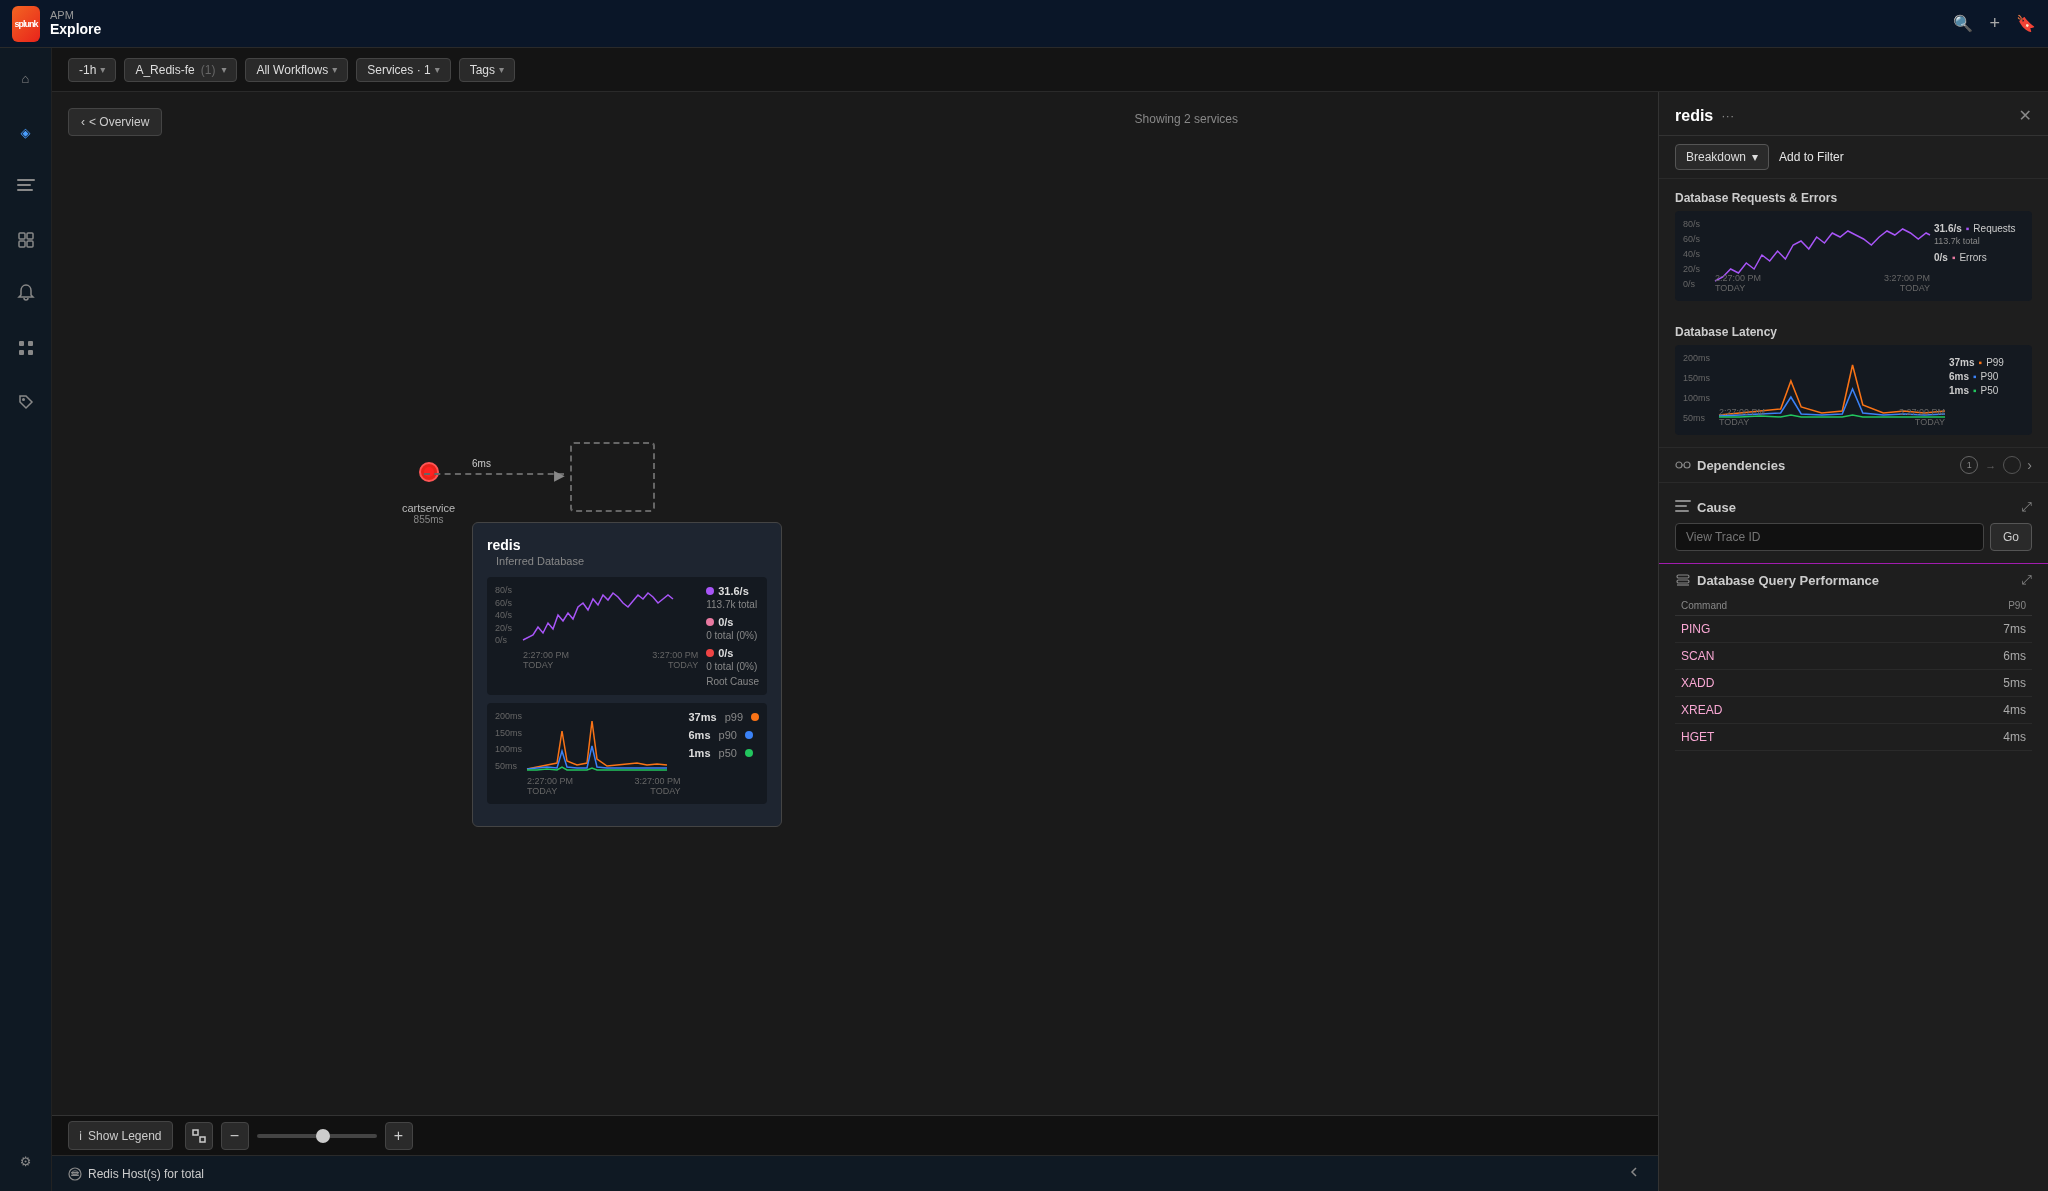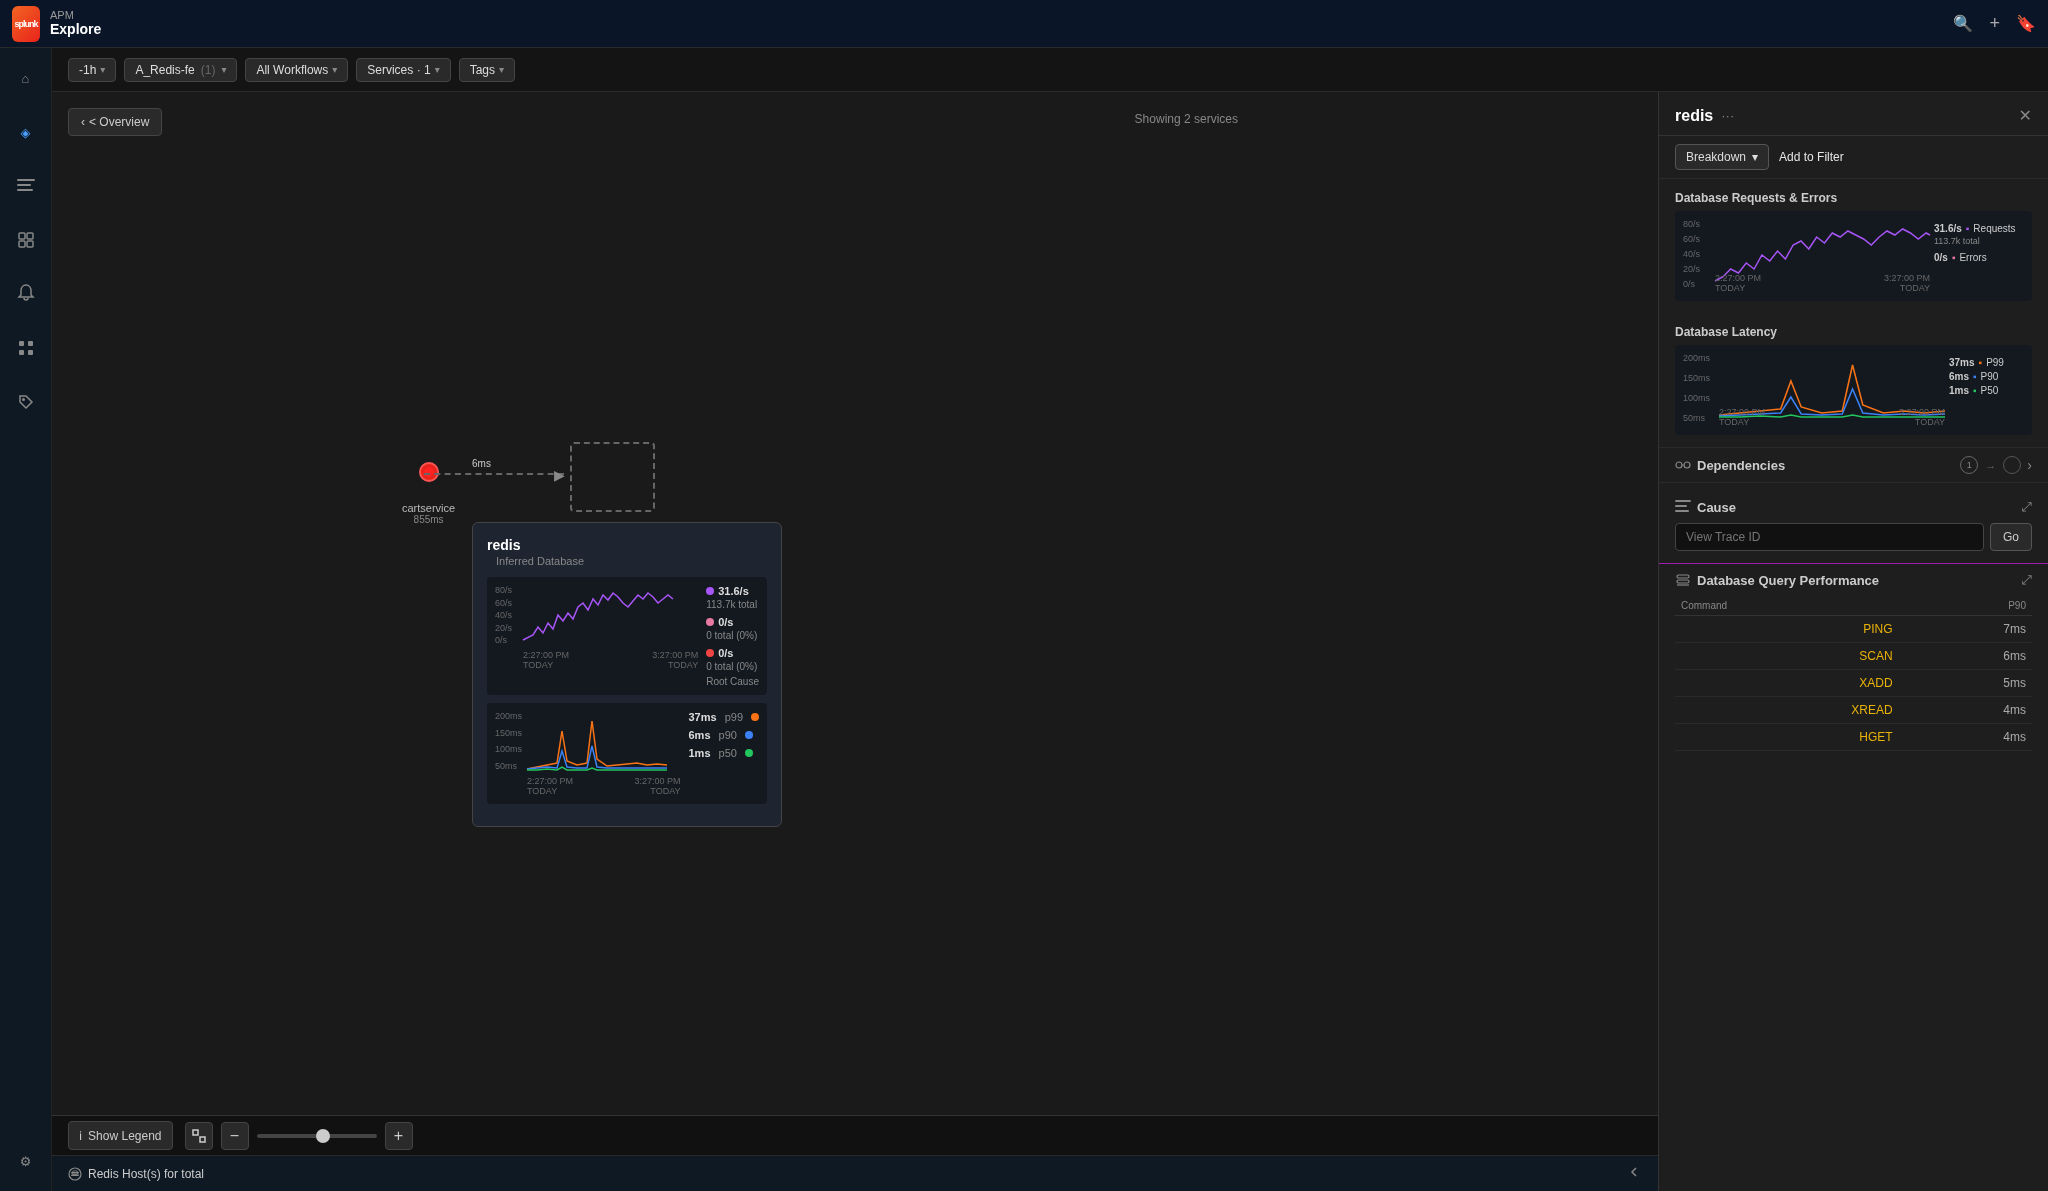--- a/index.html
+++ b/index.html
@@ -71,21 +71,21 @@
     .circle-empty { width: 18px; height: 18px; border-radius: 50%; border: 1px solid #555; }
     .deps-arrow-btn { color: #888; cursor: pointer; font-size: 14px; }
 
     
     .db-section { padding: 8px 16px; border-top: 1px solid #a21caf; }
     .db-header { display: flex; align-items: center; gap: 6px; padding-bottom: 8px; }
     .db-title { color: #ccc; font-size: 13px; font-weight: 600; }
     .db-expand { margin-left: auto; color: #888; cursor: pointer; }
     .db-table { width: 100%; border-collapse: collapse; }
     .db-table th { text-align: left; font-size: 10px; color: #888; padding: 4px 6px; border-bottom: 1px solid #333; font-weight: normal; }
-    .db-table td { font-size: 12px; color: #eab308; padding: 6px 6px; border-bottom: 1px solid #2a2a2a; text-align: right; }
+    .db-table td { font-size: 12px; color: #f9a8d4; padding: 6px 6px; border-bottom: 1px solid #2a2a2a; }
     .db-table td:last-child { text-align: right; color: #aaa; }
 
     
     .sidebar-icon { color: #888; cursor: pointer; display: flex; align-items: center; justify-content: center; width: 36px; height: 36px; border-radius: 4px; }
     .sidebar-icon.active { color: #4a9eff; }
 
     
     .show-legend-btn { display: flex; align-items: center; gap: 6px; background: #2a2a2a; border: 1px solid #444; border-radius: 4px; padding: 5px 10px; color: #ccc; cursor: pointer; font-size: 12px; }
     .zoom-btn { background: #2a2a2a; border: 1px solid #444; border-radius: 4px; width: 28px; height: 28px; display: flex; align-items: center; justify-content: center; color: #ccc; cursor: pointer; font-size: 16px; }
     .zoom-slider { flex: 0 0 120px; height: 4px; background: #444; border-radius: 2px; position: relative; }

